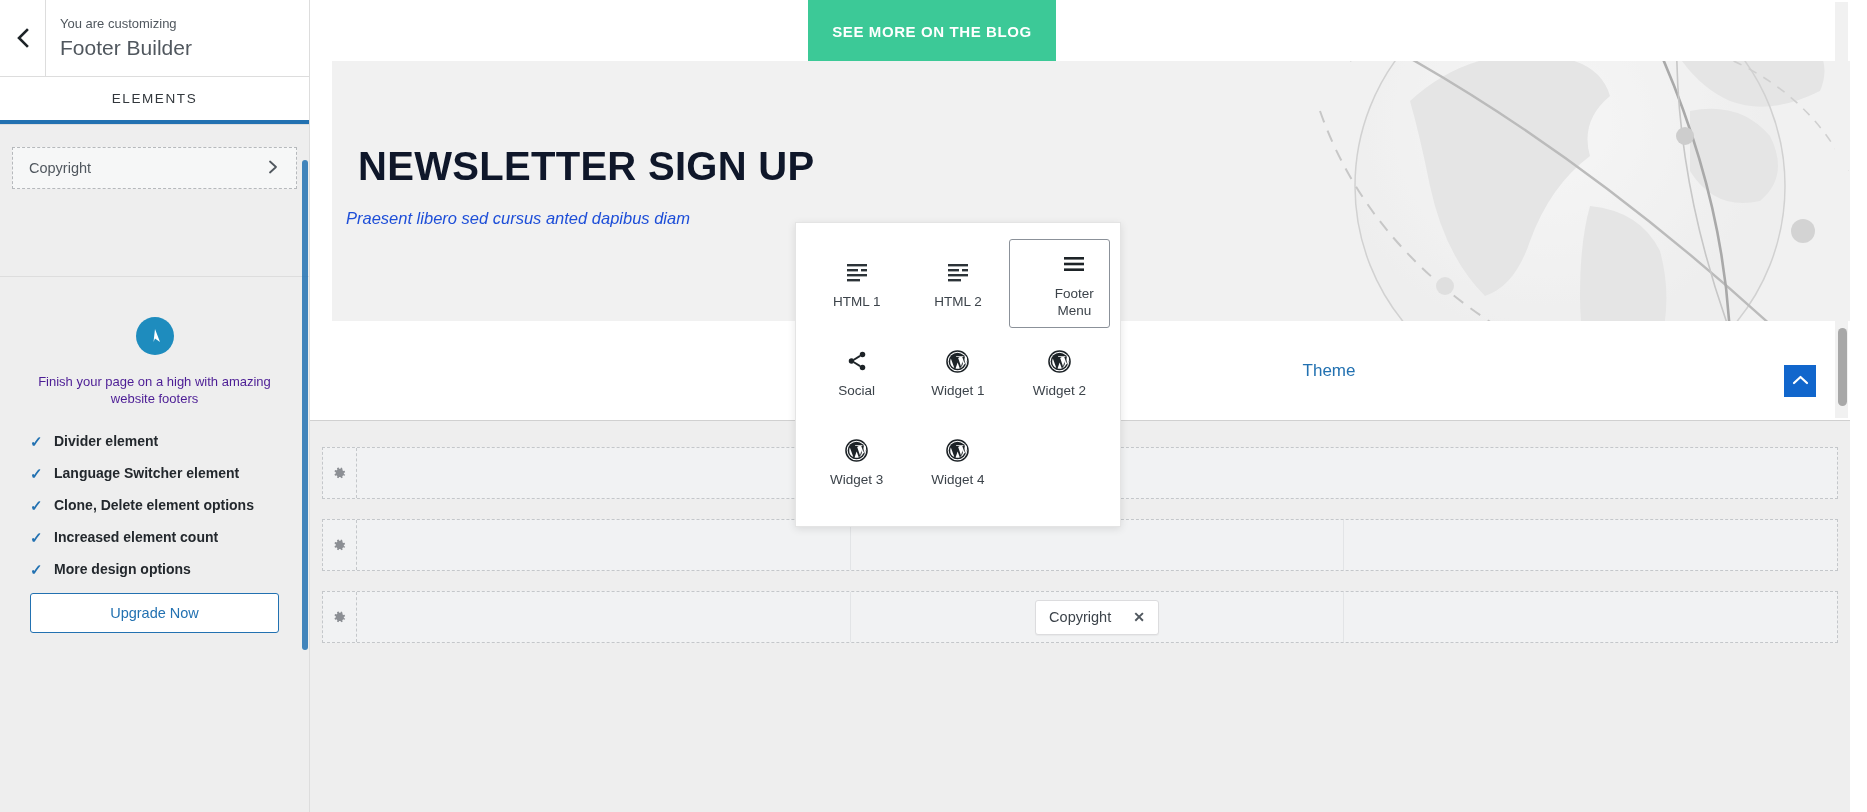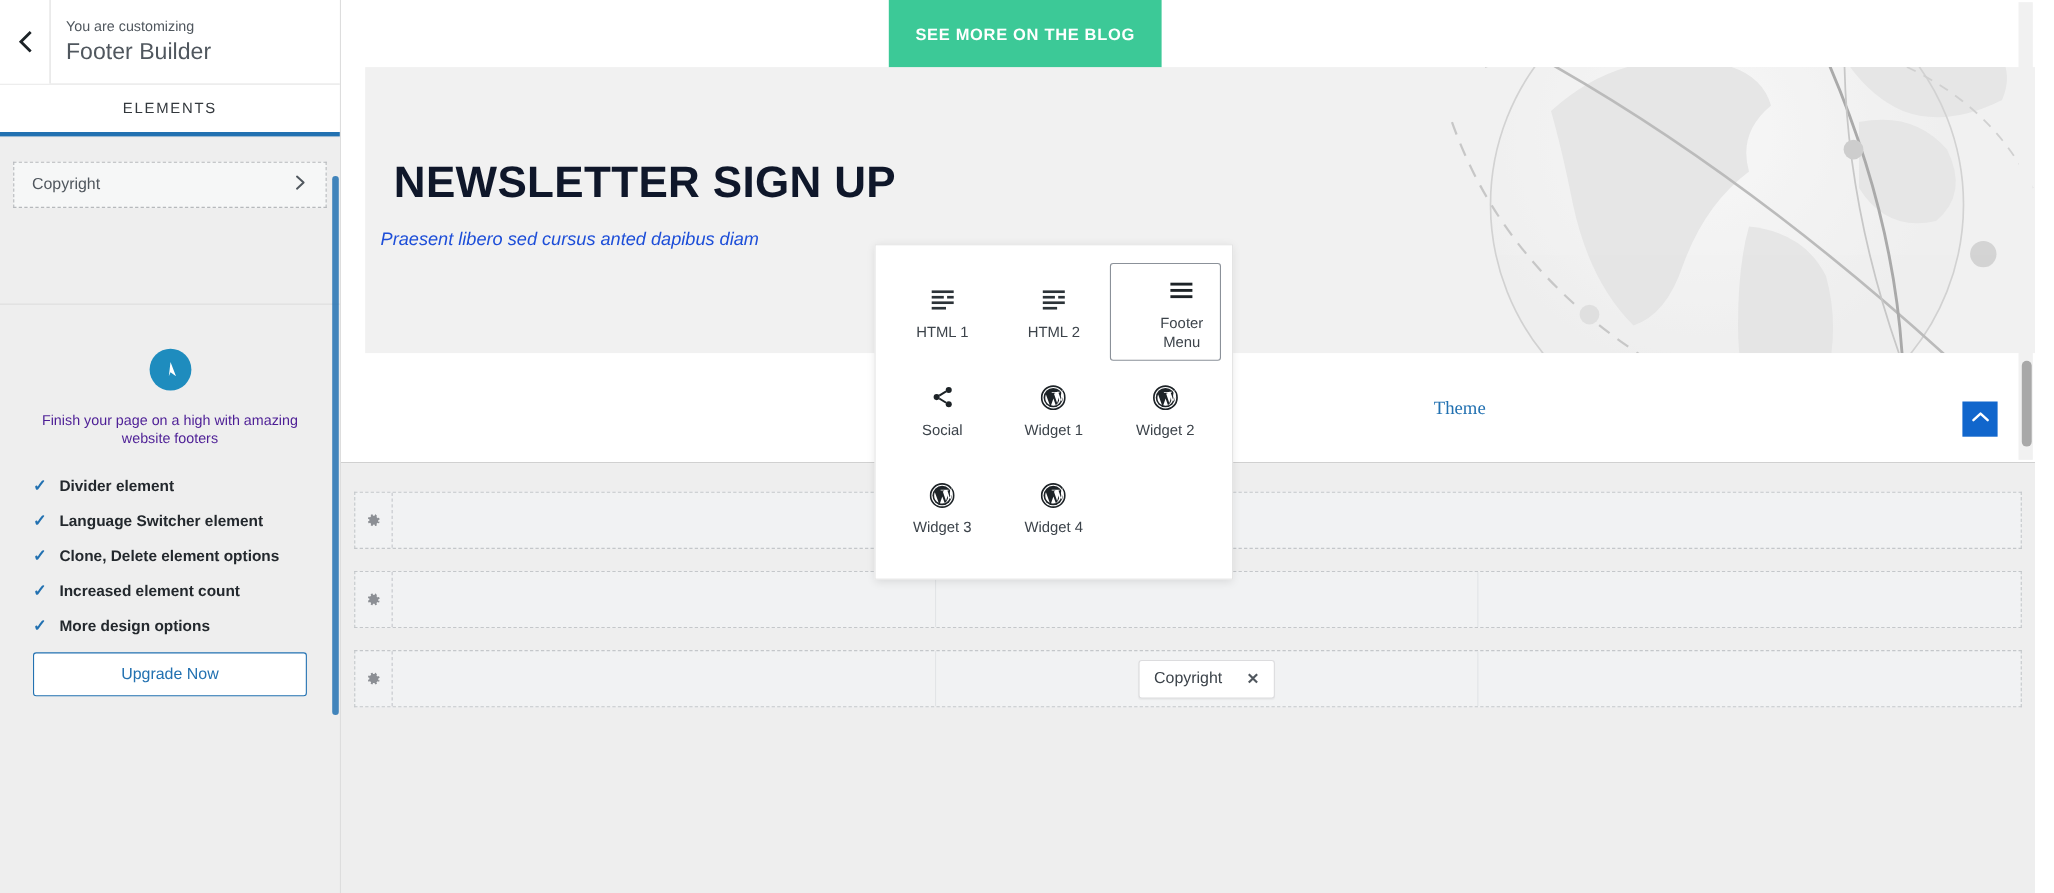--- a/index.html
+++ b/index.html
@@ -238,21 +238,20 @@
     position: absolute;
     left: 0; top: 322px;
     width: 1540px;
     height: 97px;
     background: #fff;
     display: flex;
     align-items: center;
     justify-content: center;
     font-size: 17px;
     color: #3c434a;
-    font-family: Liberation Serif, serif;
   }
   #copyright-bar a {
     color: #2271b1;
     text-decoration: none;
   }
 
   
   #preview-inner-scroll {
     position: absolute;
     right: 2px; top: 2px;

